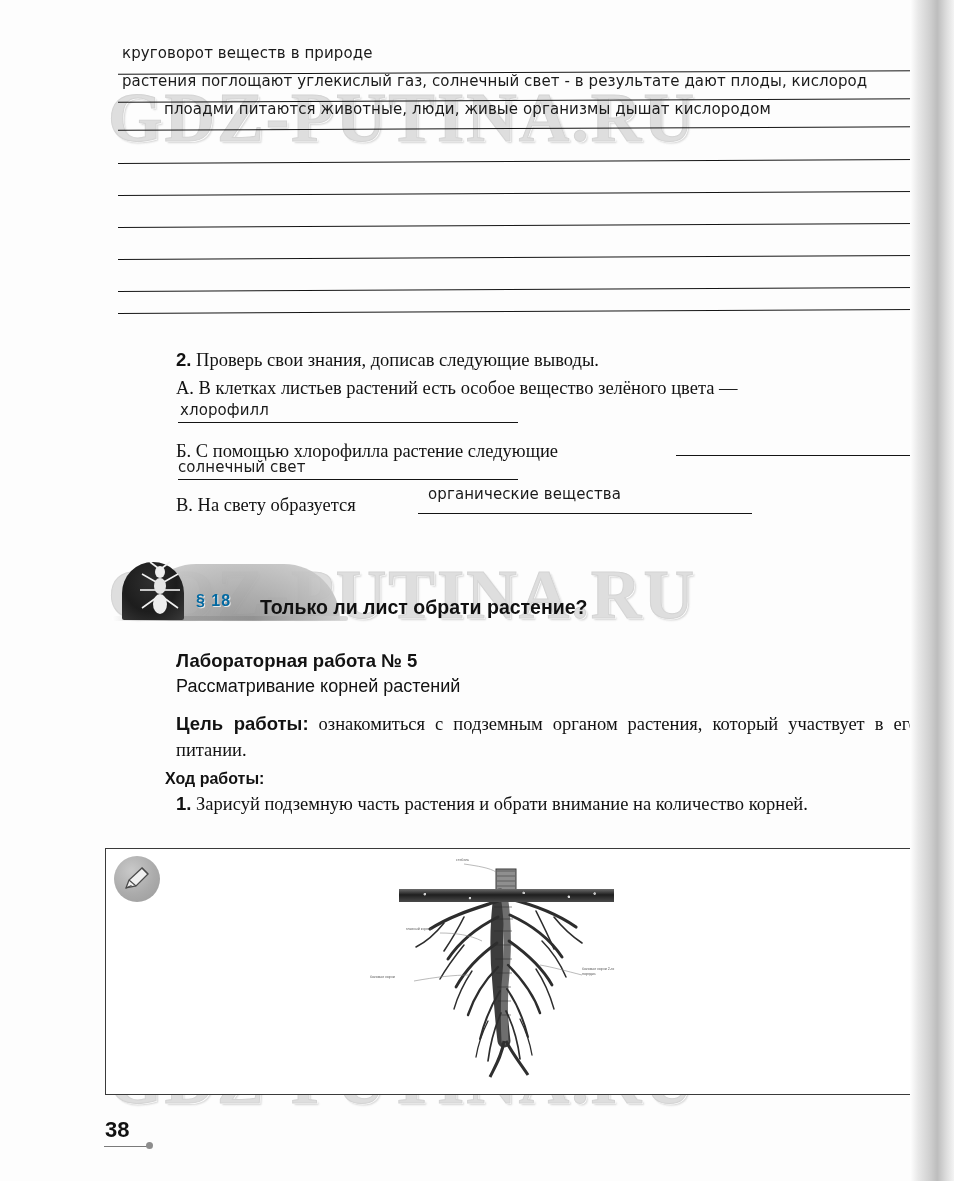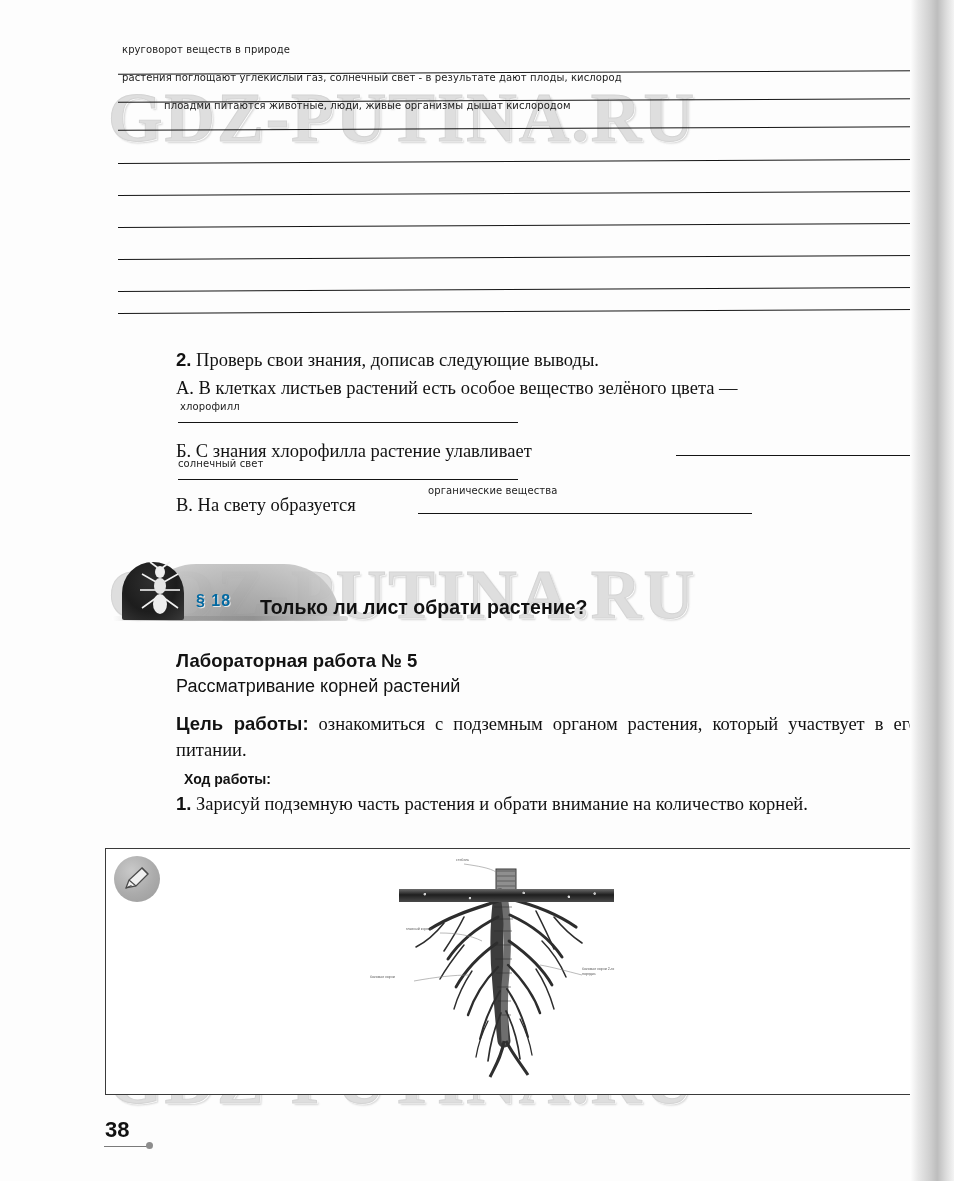--- a/index.html
+++ b/index.html
@@ -35,21 +35,21 @@
     user-select:none;
     opacity:.85;
   }
   .wm1{left:108px;top:78px;font-size:70px;}
   .wm2{left:108px;top:555px;font-size:70px;}
   .wm3{left:108px;top:1040px;font-size:70px;}
 
   
   .hand{
     font-family:"DejaVu Sans", sans-serif;
-    font-size:10px;
+    font-size:15px;
     color:#1a1a1a;
     letter-spacing:.1px;
   }
   .hw-line{position:absolute;white-space:nowrap;}
 
   
   .rule{
     position:absolute;left:118px;width:800px;height:0;
     border-top:1.6px solid #151515;
   }
@@ -183,21 +183,21 @@
   <div class="body-txt" style="left:176px;top:347px;width:740px;">
     <b class="bold">2.</b>
     <span>Проверь свои знания, дописав следующие выводы.</span>
   </div>
 
   <div class="body-txt jst" style="left:176px;top:375px;width:740px;">А. В клетках листьев растений есть особое вещество зелёного цвета —</div>
 
   <div class="hand hw-line" style="left:180px;top:401px;">хлорофилл</div>
   <div class="ansline" style="left:178px;top:422px;width:340px;"></div>
 
-  <div class="body-txt" style="left:176px;top:438px;width:740px;">Б. С знания хлорофилла растение улавливает</div>
+  <div class="body-txt" style="left:176px;top:438px;width:740px;">Б. С помощью хлорофилла растение следующие</div>
   <div class="ansline" style="left:676px;top:455px;width:240px;"></div>
 
   <div class="hand hw-line" style="left:178px;top:458px;">солнечный свет</div>
   <div class="ansline" style="left:178px;top:479px;width:340px;"></div>
 
   <div class="body-txt" style="left:176px;top:492px;width:740px;">В. На свету образуется</div>
   <div class="hand hw-line" style="left:428px;top:485px;">органические вещества</div>
   <div class="ansline" style="left:418px;top:513px;width:334px;"></div>
 
   <div class="sec-wrap">
@@ -224,21 +224,21 @@
   </div>
 
   <div class="body-txt" style="left:176px;top:648px;font-family:'Liberation Sans',sans-serif;font-weight:700;font-size:18.5px;">Лабораторная работа № 5</div>
   <div class="body-txt" style="left:176px;top:673px;font-family:'Liberation Sans',sans-serif;font-size:18px;">Рассматривание корней растений</div>
 
   <div class="body-txt jst" style="left:176px;top:711px;width:742px;">
     <b class="bold">Цель работы:</b>
     <span>ознакомиться с подземным органом растения, который участвует в его питании.</span>
   </div>
 
-  <div class="body-txt" style="left:184px;top:766px;font-family:'Liberation Sans',sans-serif;font-weight:700;font-size:14px;">Ход работы:</div>
+  <div class="body-txt" style="left:165px;top:766px;font-family:'Liberation Sans',sans-serif;font-weight:700;font-size:16px;">Ход работы:</div>
 
   <div class="body-txt jst" style="left:176px;top:791px;width:742px;">
     <b class="bold">1.</b>
     <span>Зарисуй подземную часть растения и обрати внимание на количество корней.</span>
   </div>
 
   <div class="draw-box">
     <div class="pencil-badge">
       <svg width="30" height="30" viewBox="0 0 30 30">
         <path d="M4 24 L7 16 L20 4 L26 10 L14 22 Z" fill="#f0f0f0" stroke="#4a4a4a" stroke-width="1.3"></path>

